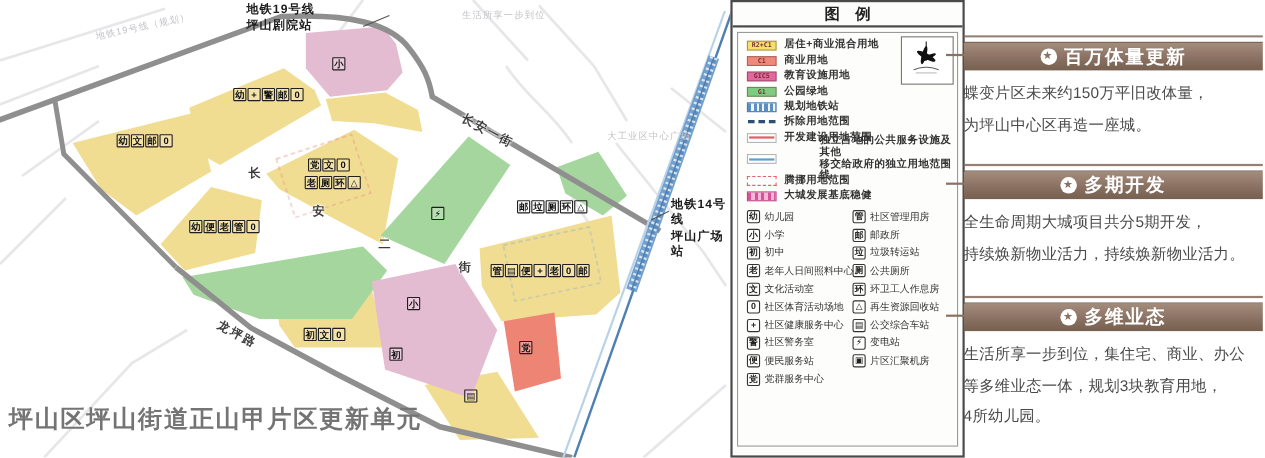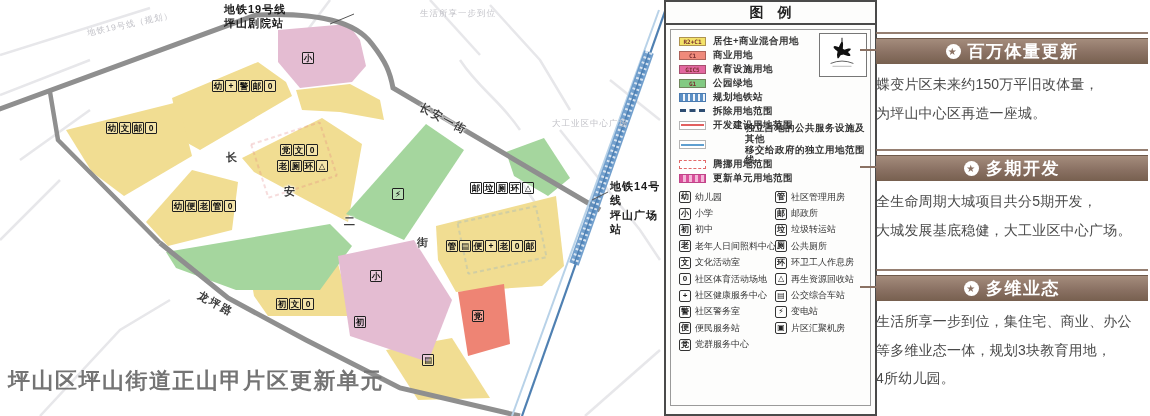--- a/index.html
+++ b/index.html
@@ -291,21 +291,21 @@
           <div class="lrow">
             <span class="chip relocate">
               <i class="mid"></i>
             </span>
             <span class="llabel">腾挪用地范围</span>
           </div>
           <div class="lrow">
             <span class="chip unit-boundary">
               <i class="mid"></i>
             </span>
-            <span class="llabel">更新单元用地范围</span>
+            <span class="llabel">大城发展基底稳健</span>
           </div>
         </div>
 
 
       <div class="facilities">
         <div class="fcol left">
             <div class="frow">
               <span class="fbox">幼</span>
               <span class="flabel">幼儿园</span>
             </div>
@@ -402,21 +402,21 @@
 为坪山中心区再造一座城。</div>
   </div>
 
   <div class="panel" style="top:149px">
     <div class="topline"></div>
     <div class="bar">
       <span class="star">★</span>
       <span>多期开发</span>
     </div>
     <div class="pbody">全生命周期大城项目共分5期开发，
-大城发展基底稳健，大工业区中心广场。</div>
+持续焕新物业活力，持续焕新物业活力。</div>
   </div>
 
   <div class="panel" style="top:269px">
     <div class="topline"></div>
     <div class="bar">
       <span class="star">★</span>
       <span>多维业态</span>
     </div>
     <div class="pbody">生活所享一步到位，集住宅、商业、办公
 等多维业态一体，规划3块教育用地，

